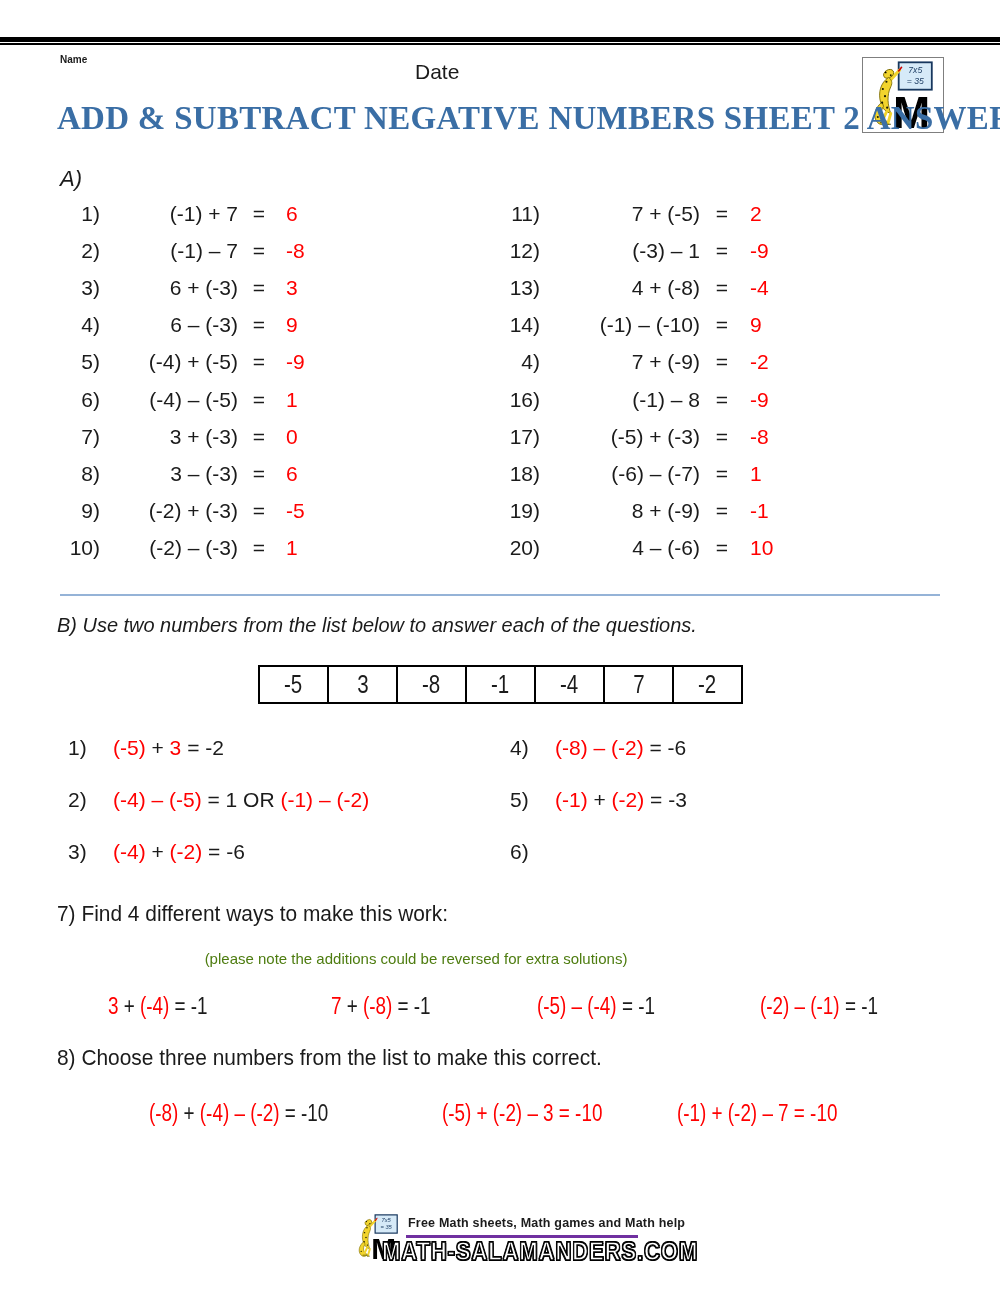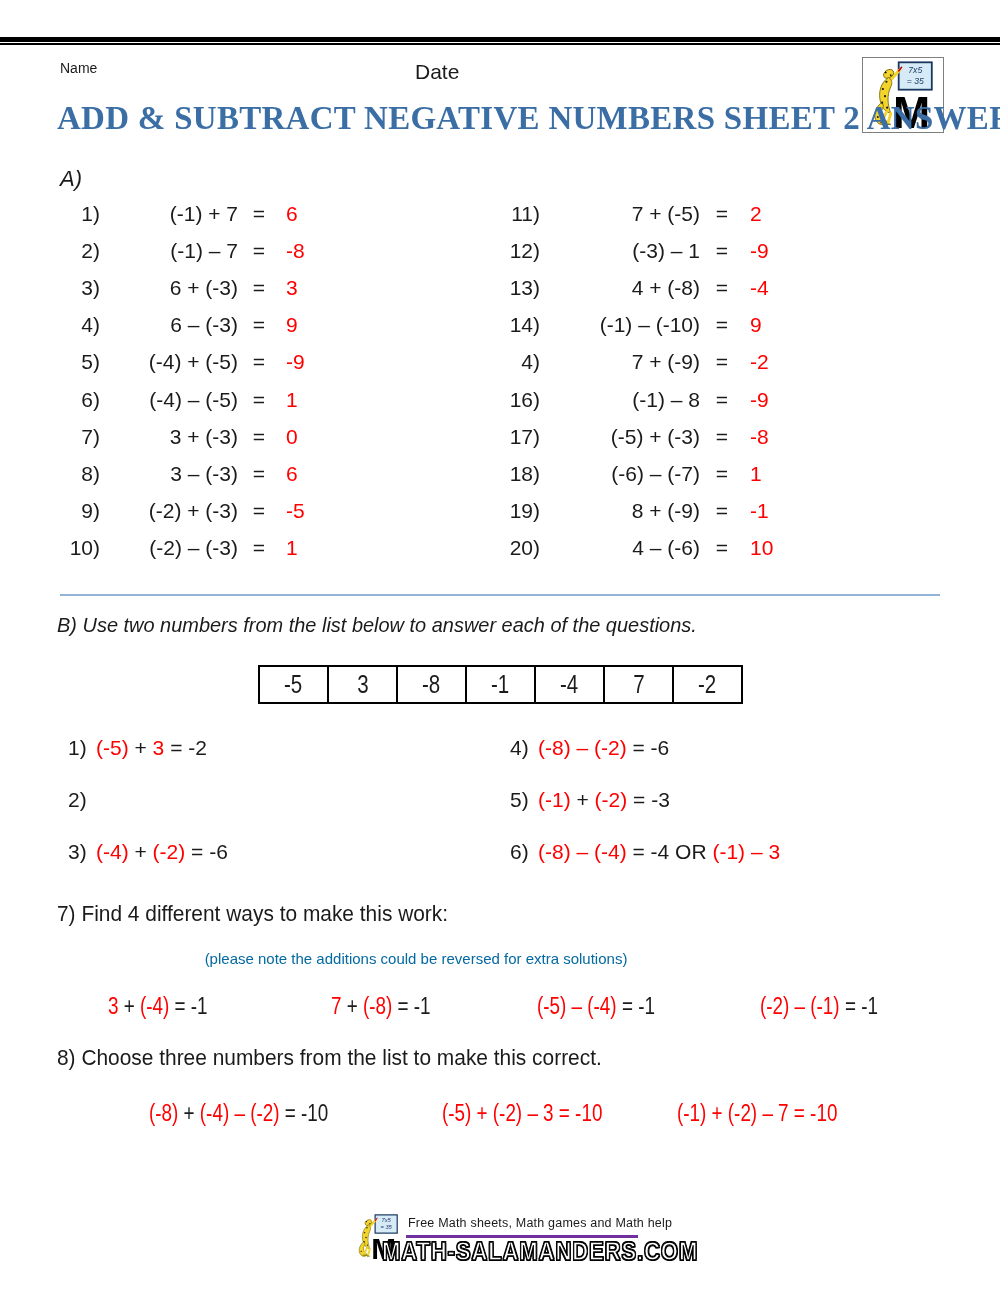--- a/index.html
+++ b/index.html
@@ -6,21 +6,21 @@
   body{
     width:1000px;height:1294px;position:relative;background:#ffffff;
     font-family:"Liberation Sans",sans-serif;color:#1b1b1b;overflow:hidden;
   }
   .abs{position:absolute;}
 
   
   .top-rule{left:0;top:37px;width:1000px;height:8px;
     background:linear-gradient(#000 0 5px,#fff 5px 6px,#000 6px 8px);}
 
-  .name-label{left:60px;top:60px;font-size:14px;}
+  .name-label{left:60px;top:54px;font-size:10px;font-weight:bold;}
   .date-label{left:415px;top:60px;font-size:21px;}
 
   .logo-box{left:862px;top:57px;width:80px;height:74px;border:1px solid #7f7f7f;background:#fff;}
   .logo-box svg{width:78px;height:72px;display:block;margin:0 auto;}
 
   .page-title{left:57px;top:99px;font-family:"Liberation Serif",serif;font-size:34px;
     font-weight:600;color:#3A6EA5;white-space:nowrap;transform:scaleX(.97);
     transform-origin:left center;letter-spacing:.3px;}
 
   .a-label{left:60px;top:166px;font-size:22px;font-style:italic;}
@@ -48,45 +48,45 @@
   .num-cell span{display:inline-block;transform:scaleX(.82);}
 
   .b-col{position:absolute;font-size:21px;}
   .b-col.left{left:68px;top:736px;}
   .b-col.right{left:510px;top:736px;}
   .b-item{position:absolute;left:0;display:flex;white-space:nowrap;}
   .b-item:nth-child(1){top:0;}
   .b-item:nth-child(2){top:52px;}
   .b-item:nth-child(3){top:104px;}
   .b-item .qn{width:28px;}
-  .b-item .bx{}
+  .b-item .bx{margin-left:17px;}
 
   .h7{left:57px;top:901px;font-size:22px;white-space:nowrap;
     transform:scaleX(.95);transform-origin:left center;}
-  .note7{left:0;top:950px;width:832px;text-align:center;color:#0369a1;font-size:15px;}
+  .note7{left:0;top:950px;width:832px;text-align:center;color:#4d7c0f;font-size:15px;}
   .row7{left:0;top:993px;width:884px;height:32px;position:absolute;}
   .row7 .a-exp{position:absolute;font-size:23px;white-space:nowrap;
     transform:scaleX(.82);transform-origin:left center;}
   .row7 .a-exp:nth-child(1){left:108px;}
   .row7 .a-exp:nth-child(2){left:331px;}
   .row7 .a-exp:nth-child(3){left:537px;}
   .row7 .a-exp:nth-child(4){left:760px;}
 
   .h8{left:57px;top:1045px;font-size:22px;white-space:nowrap;
     transform:scaleX(.95);transform-origin:left center;}
   .row8{left:0;top:1100px;width:808px;height:32px;position:absolute;margin-left:12px;}
   .row8 .a-exp{position:absolute;font-size:23px;white-space:nowrap;
     transform:scaleX(.82);transform-origin:left center;}
   .row8 .a-exp:nth-child(1){left:137px;}
   .row8 .a-exp:nth-child(2){left:430px;}
   .row8 .a-exp:nth-child(3){left:665px;}
 
   .footer{left:0;top:1208px;width:1000px;height:70px;position:absolute;}
   .f-logo{position:absolute;left:354px;top:2px;width:48px;height:52px;}
-  .f-tagline{position:absolute;left:408px;top:8px;font-size:12.5px;font-weight:normal;
+  .f-tagline{position:absolute;left:408px;top:8px;font-size:12.5px;font-weight:bold;
     letter-spacing:.2px;text-align:center;}
   .f-line{position:absolute;left:406px;top:27px;width:232px;height:3px;background:#7030A0;}
   .f-site{position:absolute;left:382px;top:28px;font-size:26px;font-weight:bold;
     color:#fff;-webkit-text-stroke:1.3px #000;
     text-shadow:1px 1px 0 #000,-1px -1px 0 #000,1px -1px 0 #000,-1px 1px 0 #000;
     letter-spacing:1px;text-transform:uppercase;white-space:nowrap;
     transform:scaleX(.85);transform-origin:left center;}
   .hidden-defs{position:absolute;width:0;height:0;overflow:hidden;}
 </style>
 </head>
@@ -241,38 +241,38 @@
       <span class="">-2</span>
     </div>
   </div>
 <div class="b-col left" id="b-left">
     <div class="b-item">
       <span class="qn">1)</span>
       <span class="bx"><span class="red">(-5)</span><span class="blk"> + </span><span class="red">3</span><span class="blk"> = -2</span></span>
     </div>
     <div class="b-item">
       <span class="qn">2)</span>
+      <span class="bx"><span class="red">(-4) – (-5)</span><span class="blk"> = 1 OR </span><span class="red"> (-1) – (-2)</span></span>
     </div>
     <div class="b-item">
       <span class="qn">3)</span>
       <span class="bx"><span class="red">(-4)</span><span class="blk"> + </span><span class="red">(-2)</span><span class="blk"> = -6</span></span>
     </div>
   </div>
 <div class="b-col right" id="b-right">
     <div class="b-item">
       <span class="qn">4)</span>
       <span class="bx"><span class="red">(-8) – (-2)</span><span class="blk"> = -6</span></span>
     </div>
     <div class="b-item">
       <span class="qn">5)</span>
       <span class="bx"><span class="red">(-1)</span><span class="blk"> + </span><span class="red">(-2)</span><span class="blk"> = -3</span></span>
     </div>
     <div class="b-item">
       <span class="qn">6)</span>
-      <span class="bx"><span class="red">(-8) – (-4)</span><span class="blk"> = -4  OR </span><span class="red"> (-1) – 3</span></span>
     </div>
   </div>
 
 <div class="abs h7">7) Find 4 different ways to make this work:</div>
 <div class="abs note7">(please note the additions could be reversed for extra solutions)</div>
 <div class="row7" id="row7">
     <span class="a-exp"><span class="red">3</span><span class="blk"> + </span><span class="red">(-4)</span><span class="blk"> = -1</span></span>
     <span class="a-exp"><span class="red">7</span><span class="blk"> + </span><span class="red">(-8)</span><span class="blk"> = -1</span></span>
     <span class="a-exp"><span class="red">(-5) – (-4)</span><span class="blk"> = -1</span></span>
     <span class="a-exp"><span class="red">(-2) – (-1)</span><span class="blk"> = -1</span></span>

